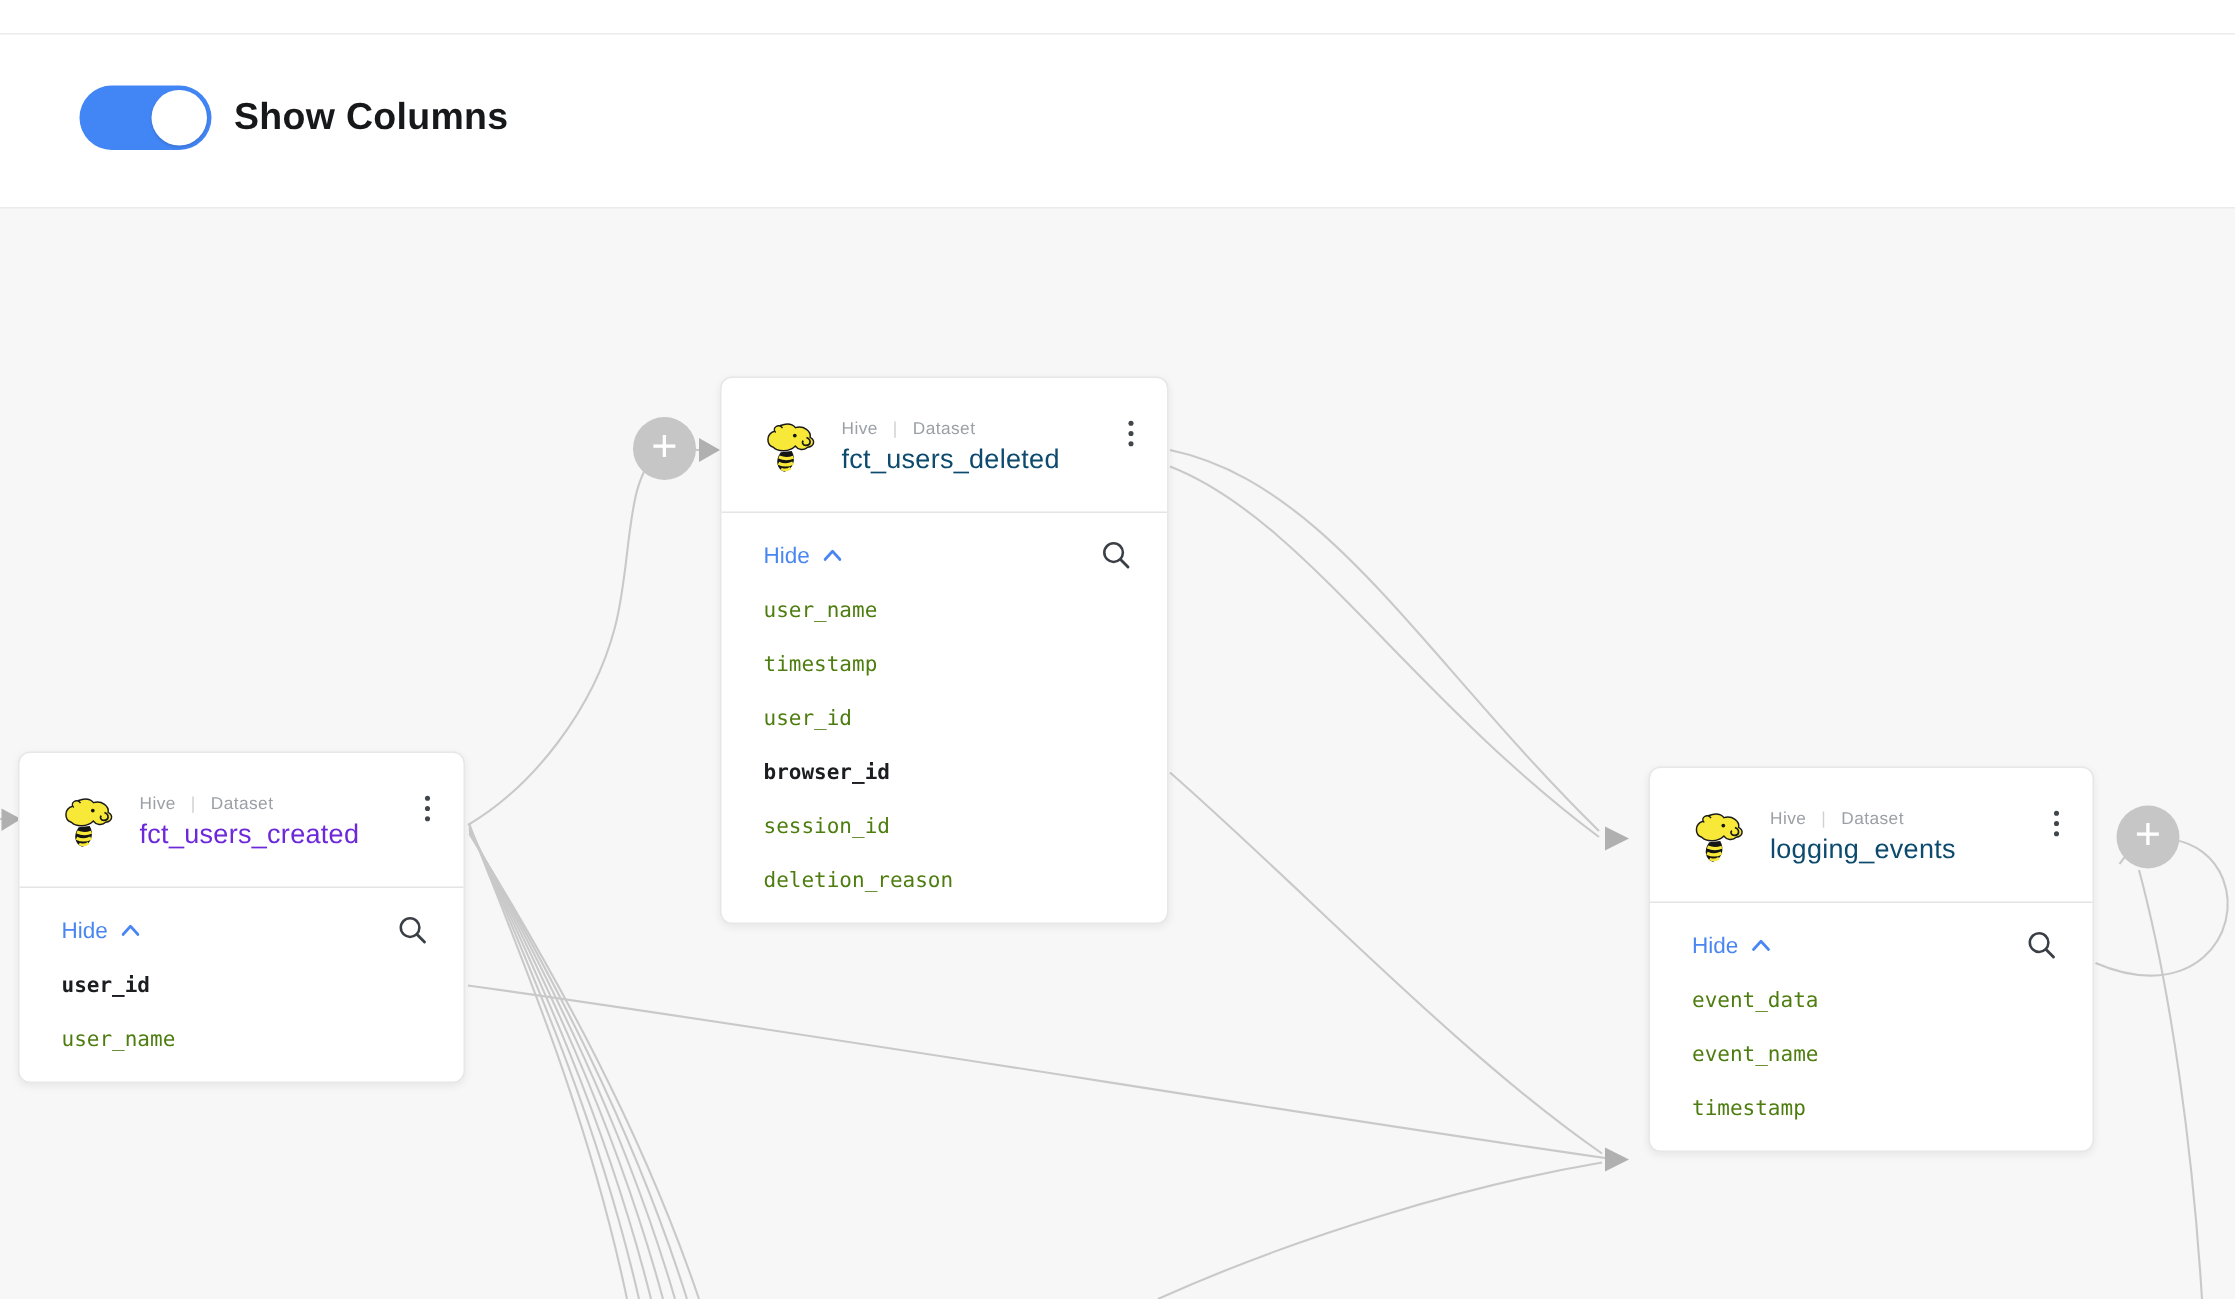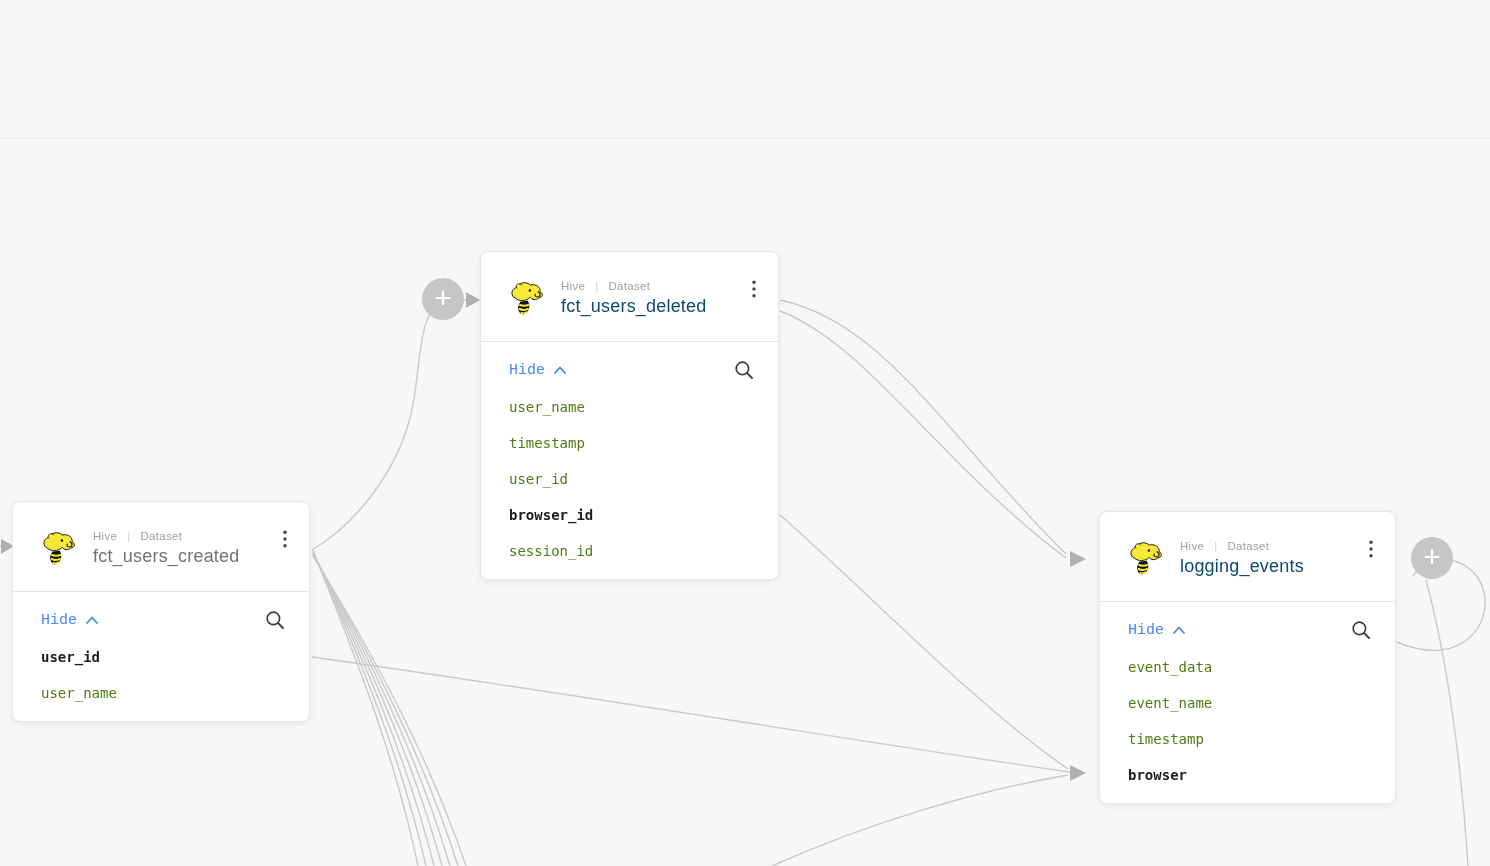--- a/index.html
+++ b/index.html
@@ -36,28 +36,28 @@
           border-radius:8px; box-shadow:0 2px 6px rgba(0,0,0,.07); z-index:4; }
   .card-header { display:flex; align-items:center; padding:20px 18px 16px 28px;
           height:89px; }
   .logo { width:36px; height:38px; flex:0 0 auto; margin-right:16px; }
   .head-text { flex:1 1 auto; min-width:0; }
   .platform-row { font-size:11.5px; color:#9aa0a6; letter-spacing:.3px;
           display:flex; align-items:center; gap:10px; }
   .platform-sep { color:#d0d0d0; }
   .card-title { font-size:18px; color:#0c4a6e; margin-top:4px; letter-spacing:.2px;
           white-space:nowrap; cursor:pointer; }
-  .card-title.link { color:#737373; }
+  .card-title.link { color:#6d28d9; }
   .kebab { align-self:flex-start; margin-top:4px; padding:4px; cursor:pointer; }
   .card-divider { height:1px; background:#e4e4e4; }
   .card-body { padding:13px 24px 10px 28px; }
   .hide-row { display:flex; align-items:center; justify-content:space-between;
           height:30px; margin-bottom:4px; }
   .hide-link { display:flex; align-items:center; gap:9px; color:#4a86f2;
-          font-size:15px; cursor:pointer;font-family:Liberation Mono, monospace; }
+          font-size:15px; cursor:pointer; }
   .search-btn { cursor:pointer; display:flex; align-items:center; }
   .col-row { height:36px; display:flex; align-items:center;
           font-family:"DejaVu Sans Mono", monospace; font-size:14px;
           color:#4d7c0f; cursor:pointer; white-space:nowrap; }
   .col-row.emph { color:#1c1d20; font-weight:700; }
 </style>
 </head>
 <body>
 
 <div class="stage">
@@ -91,20 +91,27 @@
       <path d="M1426 580 C1448 662 1462 770 1468 866"></path>
     </g>
     <g fill="#b0b0b0" stroke="none">
       <polygon points="466,292 466,308 480,300"></polygon>
       <polygon points="1,539 1,554 14,546"></polygon>
       <polygon points="1070,551 1070,567 1086,559"></polygon>
       <polygon points="1070,765 1070,781 1086,773"></polygon>
     </g>
   </svg>
 
+  <div class="topbar">
+    <div class="top-rule"></div>
+    <div class="toggle">
+      <div class="knob"></div>
+    </div>
+    <div class="toggle-label">Show Columns</div>
+  </div>
   <div class="canvas-rule"></div>
 
   <div class="plus-btn" style="left:422px; top:278px;">
     <span>+</span>
   </div>
   <div class="plus-btn" style="left:1411px; top:537px;">
     <span>+</span>
   </div>
 
   <div class="card" style="left:12px; top:501px; width:298px;">
@@ -198,20 +205,21 @@
             <circle cx="8.4" cy="8.4" r="6.2" fill="none" stroke="#3a3f45" stroke-width="1.7"></circle>
             <line x1="13.2" y1="13.2" x2="18" y2="18" stroke="#3a3f45" stroke-width="1.9" stroke-linecap="round"></line>
           </svg>
         </span>
       </div>
       <div class="col-row">user_name</div>
       <div class="col-row">timestamp</div>
       <div class="col-row">user_id</div>
       <div class="col-row emph">browser_id</div>
       <div class="col-row">session_id</div>
+      <div class="col-row">deletion_reason</div>
     </div>
   </div>
 
   <div class="card" style="left:1099px; top:511px; width:297px;">
     <div class="card-header">
       <svg class="logo" viewBox="0 0 44 42">
         <path d="M14 24 C9 31 11 38 17 40 C24 38 27 30 23 23 Z" fill="#141414"></path>
         <path d="M12.6 28 C16.5 29.6 21 29.6 24.4 28" stroke="#f8e837" stroke-width="2.6" fill="none"></path>
         <path d="M12.2 33 C16 34.8 20.4 34.8 24 32.8" stroke="#f8e837" stroke-width="2.6" fill="none"></path>
         <path d="M14.4 37.6 C17 39 19.4 38.8 22 37" stroke="#f8e837" stroke-width="2.2" fill="none"></path>
@@ -248,17 +256,16 @@
         <span class="search-btn">
           <svg width="20" height="20" viewBox="0 0 20 20">
             <circle cx="8.4" cy="8.4" r="6.2" fill="none" stroke="#3a3f45" stroke-width="1.7"></circle>
             <line x1="13.2" y1="13.2" x2="18" y2="18" stroke="#3a3f45" stroke-width="1.9" stroke-linecap="round"></line>
           </svg>
         </span>
       </div>
       <div class="col-row">event_data</div>
       <div class="col-row">event_name</div>
       <div class="col-row">timestamp</div>
-      <div class="col-row emph">browser</div>
     </div>
   </div>
 
 </div>
 
 </body></html>

